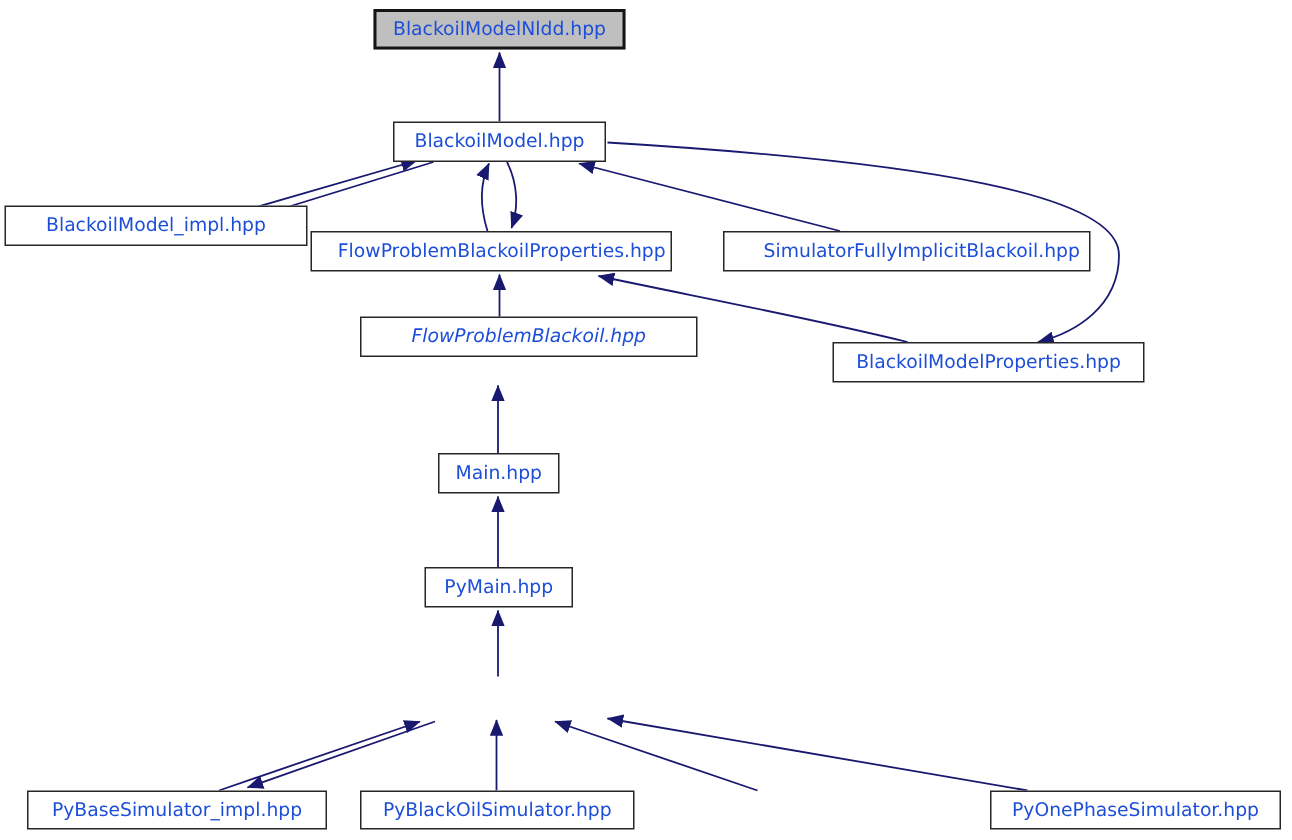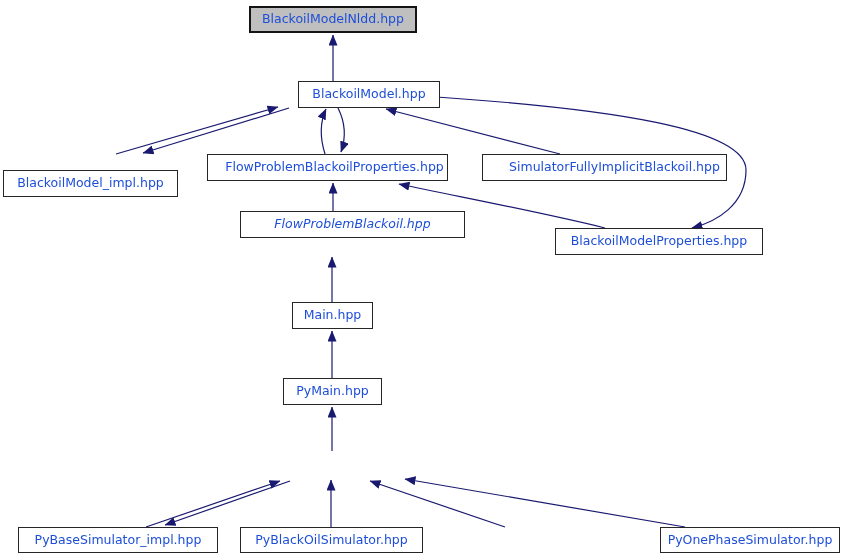--- a/index.html
+++ b/index.html
@@ -69,37 +69,37 @@
 
     <path class="edge" d="M331,527 L331,480" marker-end="url(#arrow)"></path>
 
     <path class="edge" d="M505,527 L370,481" marker-end="url(#arrow)"></path>
 
     <path class="edge" d="M685,527 L405,479" marker-end="url(#arrow)"></path>
   </svg>
 
   <div class="node root" style="left:249px;top:6px;width:168px;height:27px;">BlackoilModelNldd.hpp</div>
 
-  <div class="node" style="left:262px;top:81px;width:142px;height:27px;margin-left:36px;">BlackoilModel.hpp</div>
+  <div class="node" style="left:262px;top:81px;width:142px;height:27px;">BlackoilModel.hpp</div>
 
-  <div class="node" style="left:3px;top:170px;width:175px;height:27px;">BlackoilModel_impl.hpp</div>
+  <div class="node" style="left:3px;top:137px;width:202px;height:27px;">BlackoilModel_impl.hpp</div>
 
   <div class="node" style="left:207px;top:154px;width:241px;height:27px;padding-left:14px;">FlowProblemBlackoilProperties.hpp</div>
 
   <div class="node" style="left:482px;top:154px;width:245px;height:27px;padding-left:20px;">SimulatorFullyImplicitBlackoil.hpp</div>
 
   <div class="node" style="left:240px;top:211px;width:225px;height:27px;font-style:italic;">FlowProblemBlackoil.hpp</div>
 
   <div class="node" style="left:555px;top:228px;width:208px;height:27px;">BlackoilModelProperties.hpp</div>
 
   <div class="node" style="left:292px;top:302px;width:81px;height:27px;">Main.hpp</div>
 
   <div class="node" style="left:283px;top:378px;width:99px;height:27px;">PyMain.hpp</div>
 
 
   <div class="node" style="left:18px;top:527px;width:200px;height:26px;">PyBaseSimulator_impl.hpp</div>
 
   <div class="node" style="left:240px;top:527px;width:183px;height:26px;text-align:right;">PyBlackOilSimulator.hpp</div>
 
 
-  <div class="node" style="left:660px;top:527px;width:180px;height:26px;">PyOnePhaseSimulator.hpp</div>
+  <div class="node" style="left:660px;top:527px;width:194px;height:26px;">PyOnePhaseSimulator.hpp</div>
 
 </div>
 
 </body></html>

